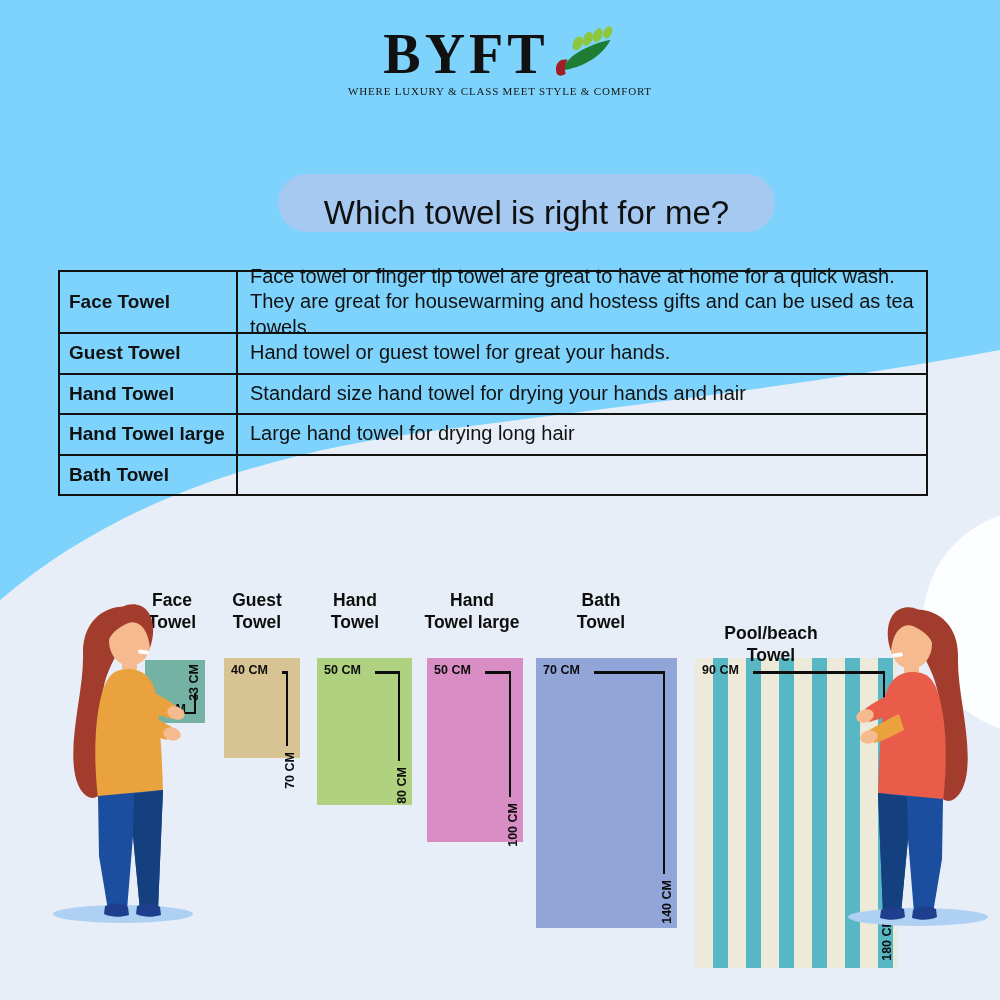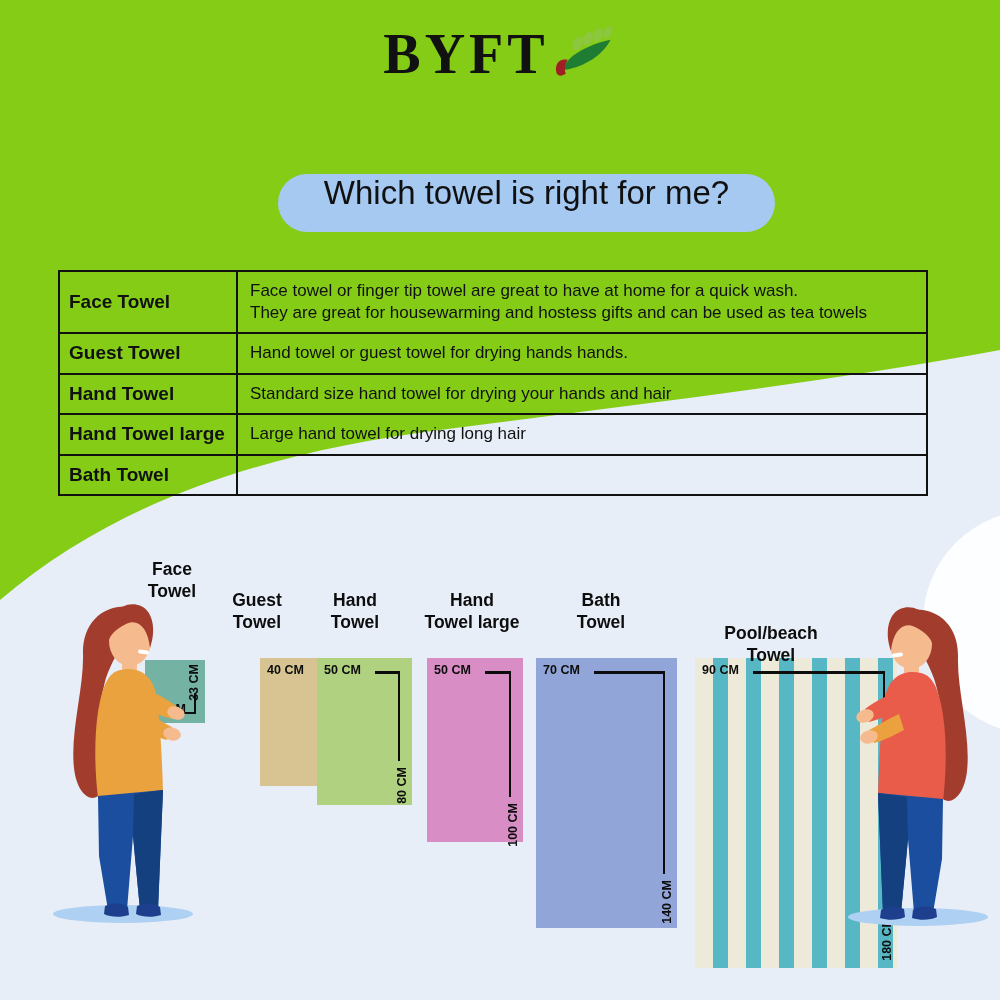--- a/index.html
+++ b/index.html
@@ -1,18 +1,18 @@
 <!DOCTYPE html>
 <html><head>
 <meta charset="utf-8">
 <style>
   html,body { margin:0; padding:0; }
   .page {
     position:relative; width:1000px; height:1000px;
-    background:#84cc16; overflow:hidden;
+    background:#7dd3fc; overflow:hidden;
     font-family:"Liberation Sans", sans-serif; color:#111;
   }
   
   .bg-svg { position:absolute; left:0; top:0; width:1000px; height:1000px; z-index:0; }
 
   
   .header { position:absolute; left:0; top:0; width:100%; text-align:center; z-index:2; }
   .logo-row { display:inline-flex; align-items:flex-end; justify-content:center; margin-top:22px; height:60px; }
   .brand-name {
     font-family:"Liberation Serif", serif; font-size:56px; font-weight:600;
@@ -22,60 +22,60 @@
   .tagline {
     font-family:"Liberation Serif", serif; font-size:11px; letter-spacing:0.8px;
     margin-top:3px; color:#151515;
   }
   .guide-title {
     font-size:42px; font-weight:800; letter-spacing:1px; margin-top:9px; color:#0c0c0c;
   }
   .question-pill {
     position:absolute; left:278px; top:174px; width:497px; height:58px; z-index:2;
     background:#a6c9f1; border-radius:29px;
-    display:flex; align-items:flex-start; justify-content:center;
+    display:flex; align-items:flex-end; justify-content:center;
     font-size:33px; color:#101010;
   }
 
   
   .towel-table {
     position:absolute; left:58px; top:270px; width:866px; z-index:2;
     border:2.5px solid #111; background:transparent;
   }
   .trow { display:flex; border-top:2px solid #111; }
   .trow:first-child { border-top:none; }
   .tcell-label {
     width:178px; flex:none; display:flex; align-items:center;
     font-weight:700; font-size:19px; padding-left:9px; box-sizing:border-box;
     border-right:2.5px solid #111;
   }
   .tcell-desc {
-    flex:1; display:flex; align-items:center; font-size:17px;
+    flex:1; display:flex; align-items:center; font-size:20px;
     padding-left:12px; padding-right:4px; box-sizing:border-box;
     line-height:1.28; white-space:pre-line;
   }
   .row-tall { height:60px; }
   .row-std  { height:38.5px; }
 
   
   .towel-label {
     position:absolute; z-index:2; transform:translateX(-50%);
     text-align:center; font-weight:700; font-size:17.5px; line-height:1.25;
     white-space:pre-line; color:#0d0d0d;
   }
-  .t-label-face   { left:172px; top:559px; }
+  .t-label-face   { left:172px; top:590px; }
   .t-label-guest  { left:257px; top:590px; }
   .t-label-hand   { left:355px; top:590px; }
   .t-label-handlg { left:472px; top:590px; }
   .t-label-bath   { left:601px; top:590px; }
   .t-label-pool   { left:771px; top:578px;margin-top:45px; }
 
   .towel { position:absolute; z-index:1; }
   .towel-face   { left:145px; top:660px; width:60px;  height:63px;  background:#74b2a3; }
-  .towel-guest  { left:224px; top:658px; width:76px;  height:128px; background:#d8c492;margin-left:36px; }
+  .towel-guest  { left:224px; top:658px; width:76px;  height:100px; background:#d8c492; }
   .towel-hand   { left:317px; top:658px; width:95px;  height:147px; background:#afd180; }
   .towel-handlg { left:427px; top:658px; width:96px;  height:184px; background:#d88dc4; }
   .towel-bath   { left:536px; top:658px; width:141px; height:270px; background:#92a5d9; }
   .towel-pool   { left:695px; top:658px; width:202px; height:310px;
     background:repeating-linear-gradient(90deg,#edead9 0 18px,#57b7c4 18px 33px); }
 
   .dim-w {
     position:absolute; left:7px; top:5px; font-weight:700; font-size:12.5px; color:#0c0c0c;
   }
   .hline { position:absolute; left:58px; right:12px; top:13px; height:2.5px; background:#0c0c0c; }
@@ -144,35 +144,36 @@
       <span class="brand-name">BYFT</span>
       <svg class="leaf-logo" viewBox="0 0 70 55" aria-hidden="true">
         <path d="M12,46 C28,44 52,34 63,13 C48,16 28,24 18,34 C14,38 12,42 12,46 Z" fill="#1e7c33"></path>
         <ellipse cx="27" cy="17" rx="5" ry="8" fill="#8dc63f" transform="rotate(24 27 17)"></ellipse>
         <ellipse cx="38" cy="12" rx="5" ry="8" fill="#8dc63f" transform="rotate(24 38 12)"></ellipse>
         <ellipse cx="49" cy="8" rx="5" ry="8" fill="#8dc63f" transform="rotate(24 49 8)"></ellipse>
         <ellipse cx="60" cy="5" rx="4.5" ry="7" fill="#8dc63f" transform="rotate(24 60 5)"></ellipse>
         <path d="M4,50 C1,40 7,33 16,35 C13,41 12,45 14,50 C10,53 6,53 4,50 Z" fill="#a01f24"></path>
       </svg>
     </div>
+    <div class="tagline">WHERE LUXURY &amp; CLASS MEET STYLE &amp; COMFORT</div>
   </div>
 
   <div class="question-pill">
     <span>Which towel is right for me?</span>
   </div>
 
   <div class="towel-table">
     <div class="trow row-tall">
       <div class="tcell-label">Face Towel</div>
       <div class="tcell-desc">Face towel or finger tip towel are great to have at home for a quick wash.
 They are great for housewarming and hostess gifts and can be used as tea towels</div>
     </div>
     <div class="trow row-std">
       <div class="tcell-label">Guest Towel</div>
-      <div class="tcell-desc">Hand towel or guest towel for drying hands hands.</div>
+      <div class="tcell-desc">Hand towel or guest towel for great your hands.</div>
     </div>
     <div class="trow row-std">
       <div class="tcell-label">Hand Towel</div>
       <div class="tcell-desc">Standard size hand towel for drying your hands and hair</div>
     </div>
     <div class="trow row-std">
       <div class="tcell-label">Hand Towel large</div>
       <div class="tcell-desc">Large hand towel for drying long hair</div>
     </div>
     <div class="trow row-std">

